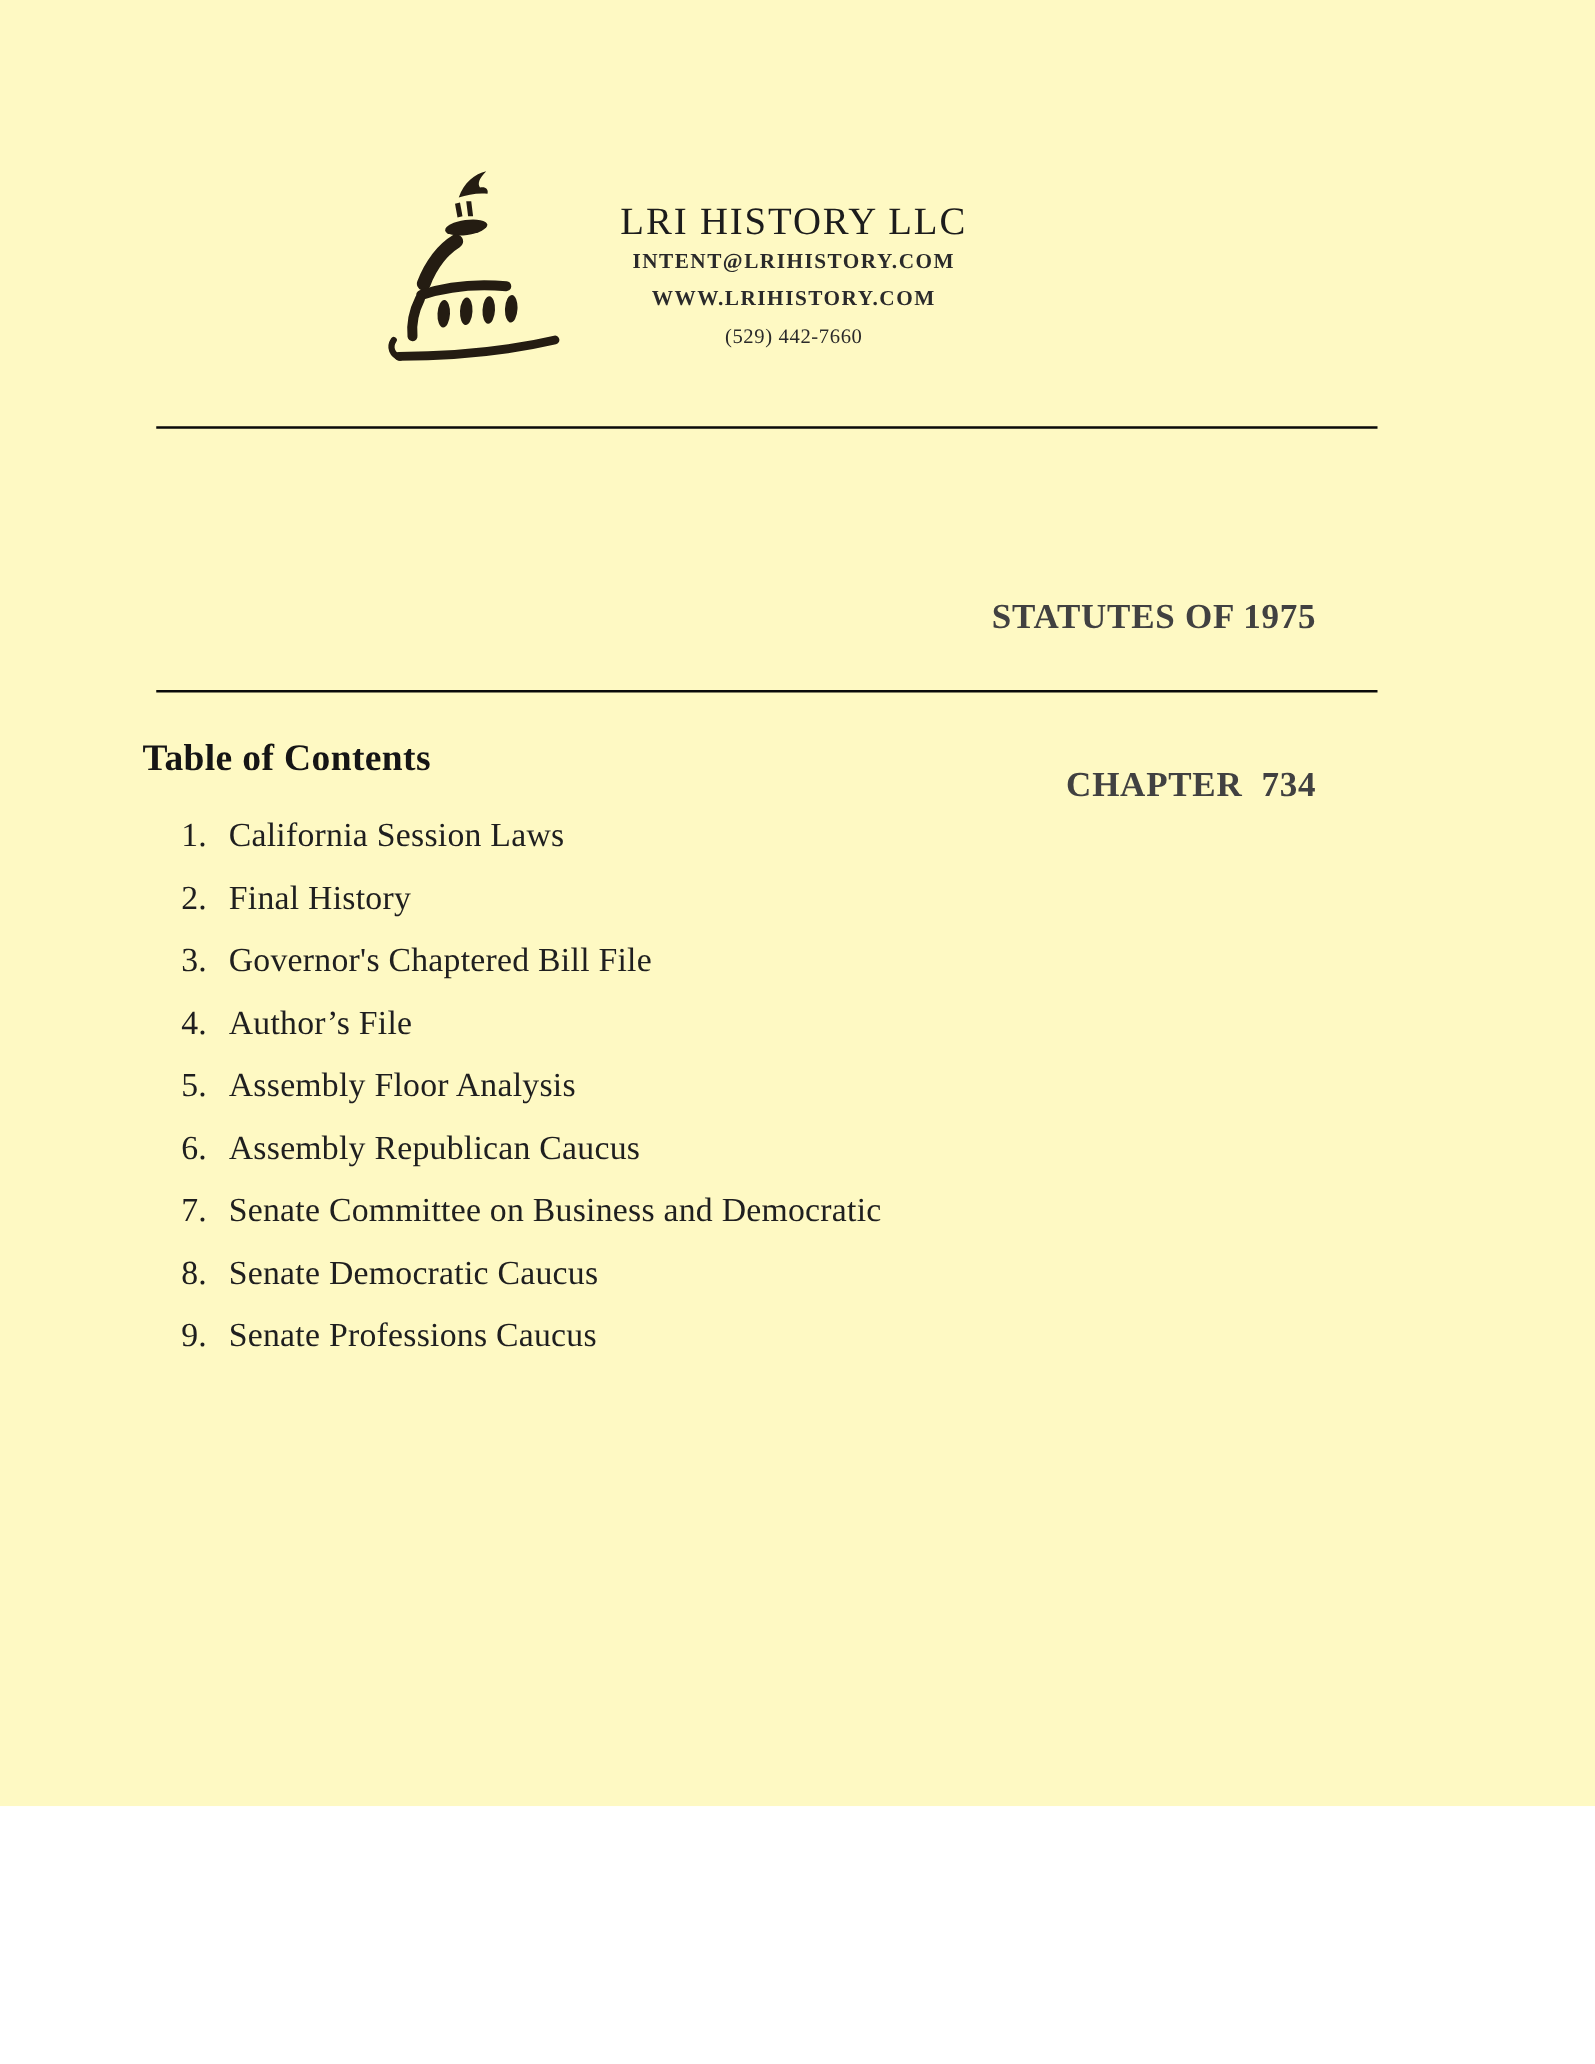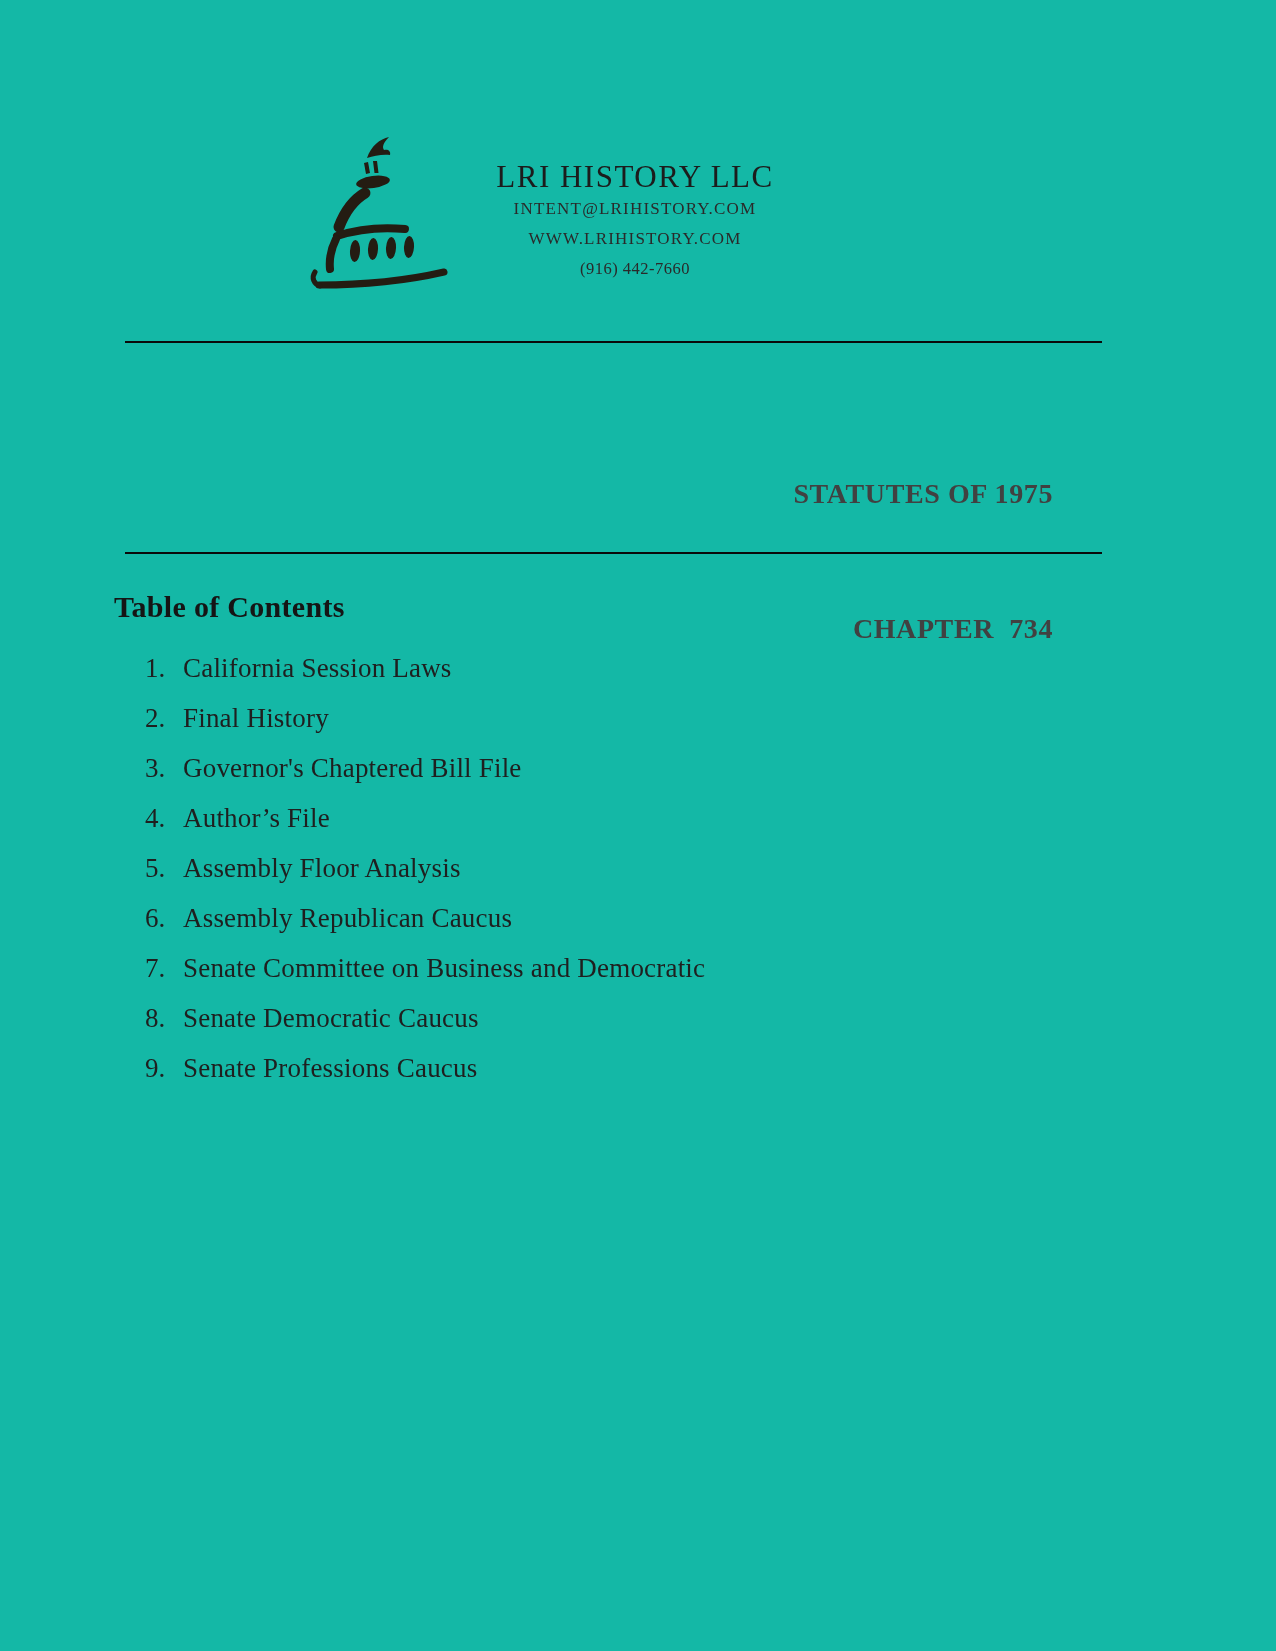--- a/index.html
+++ b/index.html
@@ -1,39 +1,40 @@
 <!DOCTYPE html>
 <html><head>
 <meta charset="utf-8">
 <style>
   html,body{margin:0;padding:0;background:#ffffff;}
   #page{
     position:relative;
-    width:1276px;height:1651px;
-    background:#14b8a6;
+    width:1276px;height:1445px;
+    background:#fef9c3;
     font-family:"Liberation Serif", serif;
     color:#1f1f1f;
     overflow:hidden;
   }
 
   
   #logo{position:absolute;left:303px;top:136px;width:148px;height:156px;}
 
   
   .header-text{
     position:absolute;left:433px;top:160px;width:404px;
     text-align:center;
   }
   .company{
     font-size:31px;letter-spacing:1.5px;color:#1c1c1c;
     line-height:34px;
   }
   .contact{
     font-size:17px;letter-spacing:1.2px;color:#2a2a2a;
     line-height:30px;
+    font-weight:bold;
   }
   .phone{
     font-size:16.5px;letter-spacing:.5px;color:#2a2a2a;line-height:29px;
   }
 
   
   .rule{position:absolute;left:125px;width:977px;height:0;
         border-top:2px solid #0a0a0a;}
   #rule-1{top:341px;}
   #rule-2{top:552px;}
@@ -105,21 +106,21 @@
 
       <path d="M16,149 C60,149 102,145 141,136" stroke-width="7"></path>
       <path d="M17,150 C11,148 8,142 12,136" stroke-width="5"></path>
     </g>
   </svg>
 
   <div class="header-text">
     <div class="company">LRI HISTORY LLC</div>
     <div class="contact">INTENT@LRIHISTORY.COM</div>
     <div class="contact">WWW.LRIHISTORY.COM</div>
-    <div class="phone">(916) 442-7660</div>
+    <div class="phone">(529) 442-7660</div>
   </div>
 
   <div class="rule" id="rule-1"></div>
   <div class="rule" id="rule-2"></div>
 
   <div class="title-block">
     <div>STATUTES OF 1975</div>
     <div>CHAPTER  734</div>
   </div>
 

